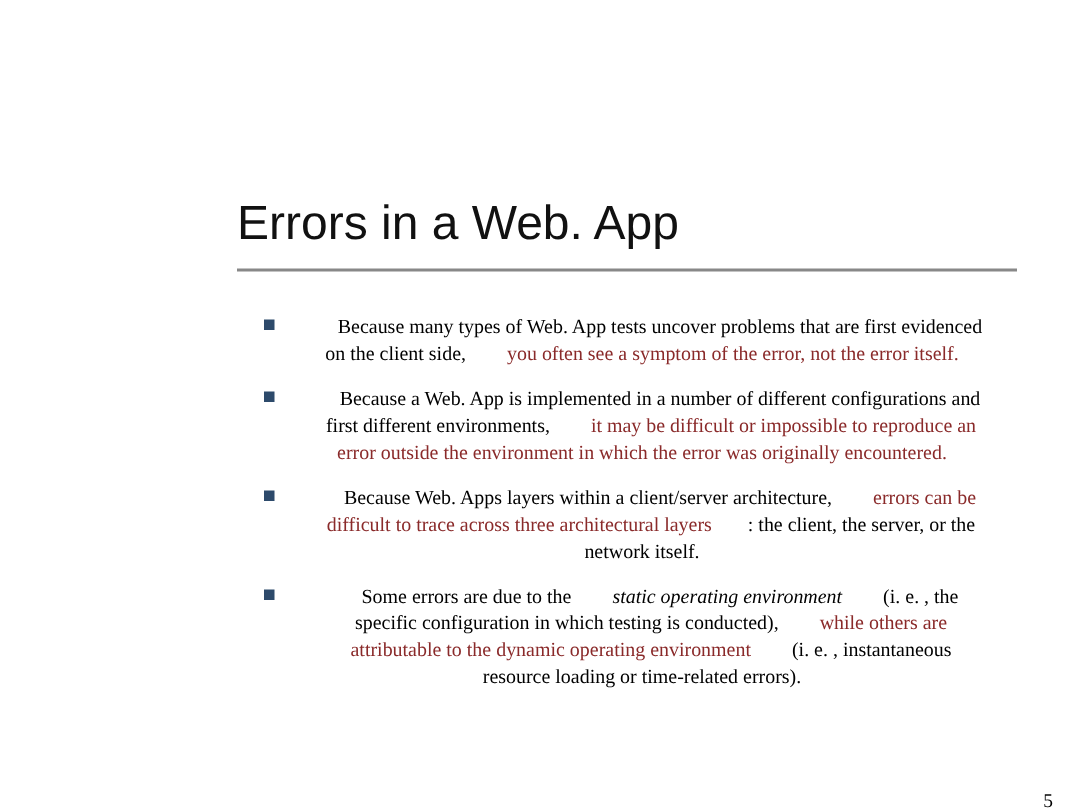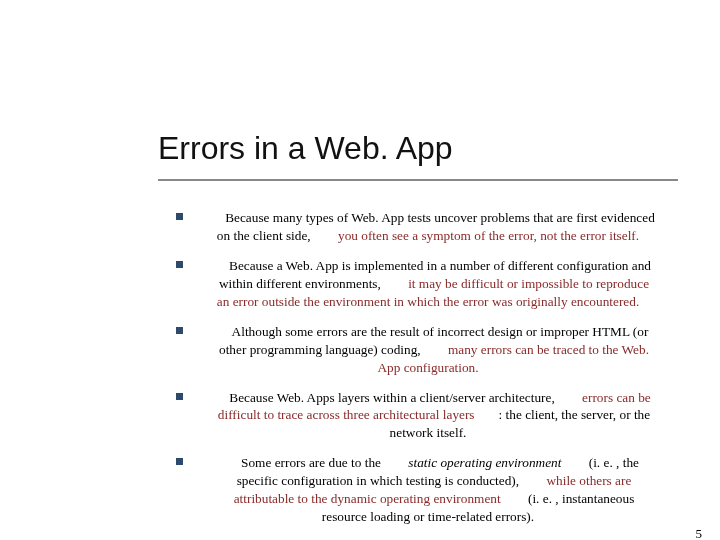--- a/index.html
+++ b/index.html
@@ -83,24 +83,21 @@
 <body>
 
 <div class="slide">
   <h1 class="title">Errors in a Web. App</h1>
   <hr class="rule">
   <ul class="bullets">
     <li>
       <span class="plain">Because many types of Web. App tests uncover problems that are first evidenced on the client side, </span><span class="emph">you often see a symptom of the error, not the error itself.</span>
     </li>
     <li>
-      <span class="plain">Because a Web. App is implemented in a number of different configuration and within different environments, </span><span class="emph">it may be difficult or impossible to reproduce an error outside the environment in which the error was originally encountered.</span>
-    </li>
-    <li>
-      <span class="plain">Although some errors are the result of incorrect design or improper HTML (or other programming language) coding, </span><span class="emph">many errors can be traced to the Web. App configuration.</span>
+      <span class="plain">Because a Web. App is implemented in a number of different configurations and first different environments, </span><span class="emph">it may be difficult or impossible to reproduce an error outside the environment in which the error was originally encountered.</span>
     </li>
     <li>
       <span class="plain">Because Web. Apps layers within a client/server architecture, </span><span class="emph">errors can be difficult to trace across three architectural layers</span><span class="plain">: the client, the server, or the network itself.</span>
     </li>
     <li>
       <span class="plain">Some errors are due to the </span><span class="plain italic">static operating environment</span><span class="plain"> (i. e. , the specific configuration in which testing is conducted), </span><span class="emph">while others are attributable to the dynamic operating environment</span><span class="plain"> (i. e. , instantaneous resource loading or time-related errors).</span>
     </li>
   </ul>
   <div class="page-num">5</div>
   <div class="corner-accent"></div>

